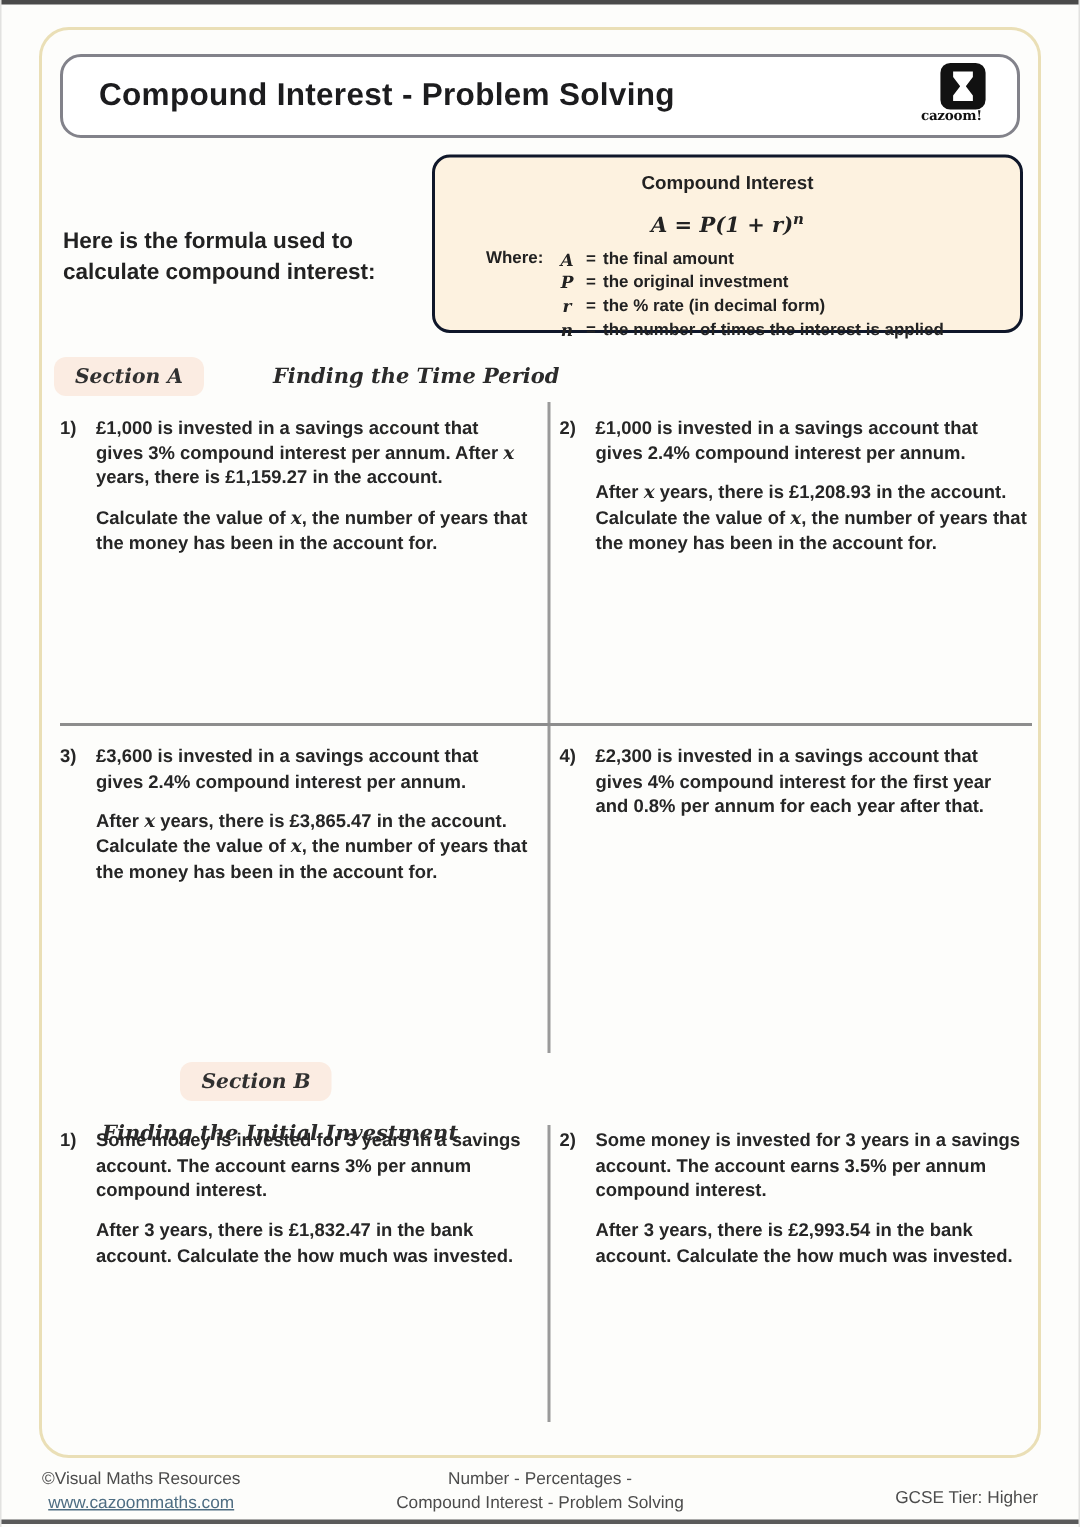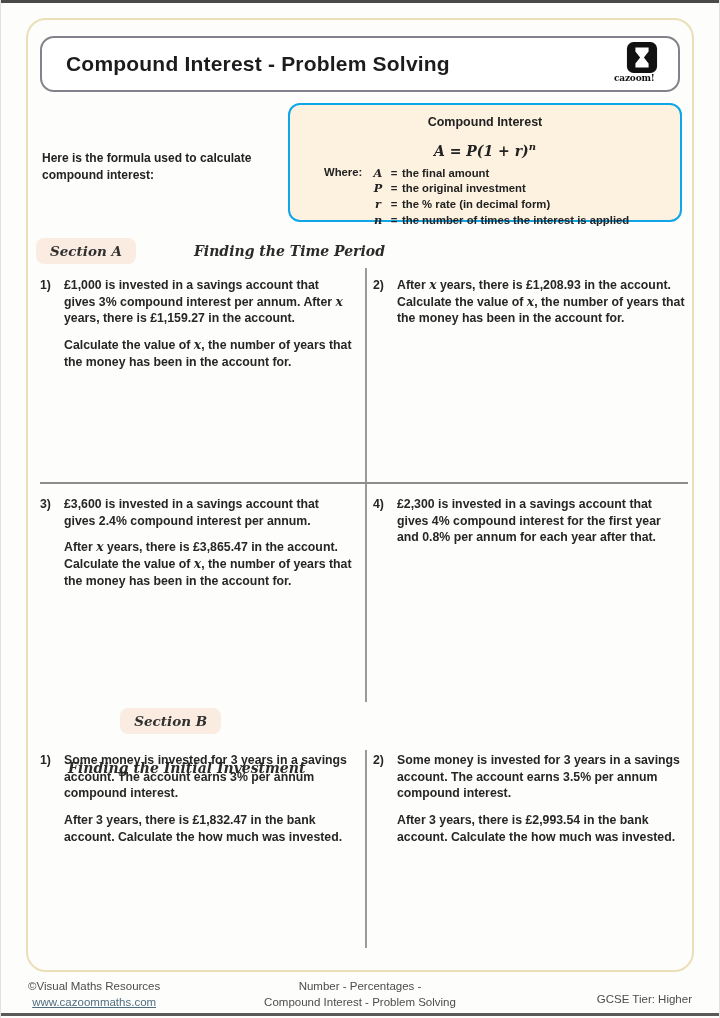--- a/index.html
+++ b/index.html
@@ -28,42 +28,42 @@
   .page-title{
     position:absolute;left:24px;top:50%;transform:translateY(-50%);
     font-size:21px;font-weight:bold;color:#1c1c1e;letter-spacing:.2px;white-space:nowrap;
   }
   .logo{position:absolute;right:8px;top:3px;width:56px;}
   .logo svg{display:block;margin:0 auto;}
   .logo-word{font-family:"DejaVu Serif",serif;font-weight:bold;font-size:9px;color:#111;margin-top:-1px;letter-spacing:-.2px;}
 
   .intro-text{
     position:absolute;left:42px;top:150px;width:240px;
-    font-size:12px;font-weight:bold;color:#222;line-height:1.4;
+    font-size:15px;font-weight:bold;color:#222;line-height:1.4;
   }
 
   .formula-box{
     position:absolute;left:288px;top:103px;width:394px;height:119px;
-    background:#fdf2e0;border:2px solid #0ea5e9;border-radius:12px;
+    background:#fdf2e0;border:2px solid #0f172a;border-radius:12px;
     box-sizing:border-box;padding-top:10px;
   }
   .fb-title{text-align:center;font-size:12.5px;font-weight:bold;color:#222;}
   .fb-formula{
     text-align:center;font-family:"DejaVu Serif",serif;font-style:italic;font-weight:bold;
     font-size:14px;color:#222;margin-top:12px;
   }
   .fb-formula sup{font-size:10px;}
   .fb-where{display:flex;margin:7px 0 0 34px;font-size:11.3px;color:#222;}
   .fb-where-label{font-weight:bold;width:46px;flex:none;}
   .def-row{display:flex;line-height:1.4;}
   .def-sym{font-family:"DejaVu Serif",serif;font-style:italic;font-weight:bold;width:16px;text-align:center;flex:none;}
   .def-eq{width:16px;text-align:center;font-weight:bold;flex:none;}
   .def-meaning{font-weight:bold;}
 
-  .section-header{position:absolute;left:36px;display:flex;align-items:center;gap:26px;}
+  .section-header{position:absolute;left:36px;display:flex;align-items:center;gap:14px;}
   #section-a-header{top:238px;}
   #section-b-header{top:708px;flex-direction:column;}
   .section-pill{
     background:#fbece2;border-radius:8px;padding:5px 14px;
     font-family:"DejaVu Serif",serif;font-weight:bold;font-style:italic;
     font-size:13.5px;color:#303030;white-space:nowrap;
   }
   .section-title{
     font-family:"DejaVu Serif",serif;font-weight:bold;font-style:italic;
     font-size:14px;color:#2b2b2b;white-space:nowrap;margin-left:32px;
@@ -162,20 +162,21 @@
     <div class="question" style="left: 40px; top: 277px;">
       <span class="qnum">1)</span>
       <div class="qtext">
         <p>£1,000 is invested in a savings account that gives 3% compound interest per annum. After <i class="var">x</i> years, there is £1,159.27 in the account.</p>
         <p>Calculate the value of <i class="var">x</i>, the number of years that the money has been in the account for.</p>
       </div>
     </div>
     <div class="question" style="left: 373px; top: 277px;">
       <span class="qnum">2)</span>
       <div class="qtext">
+        <p>£1,000 is invested in a savings account that gives 2.4% compound interest per annum.</p>
         <p>After <i class="var">x</i> years, there is £1,208.93 in the account. Calculate the value of <i class="var">x</i>, the number of years that the money has been in the account for.</p>
       </div>
     </div>
     <div class="question" style="left: 40px; top: 496px;">
       <span class="qnum">3)</span>
       <div class="qtext">
         <p>£3,600 is invested in a savings account that gives 2.4% compound interest per annum.</p>
         <p>After <i class="var">x</i> years, there is £3,865.47 in the account. Calculate the value of <i class="var">x</i>, the number of years that the money has been in the account for.</p>
       </div>
     </div>

